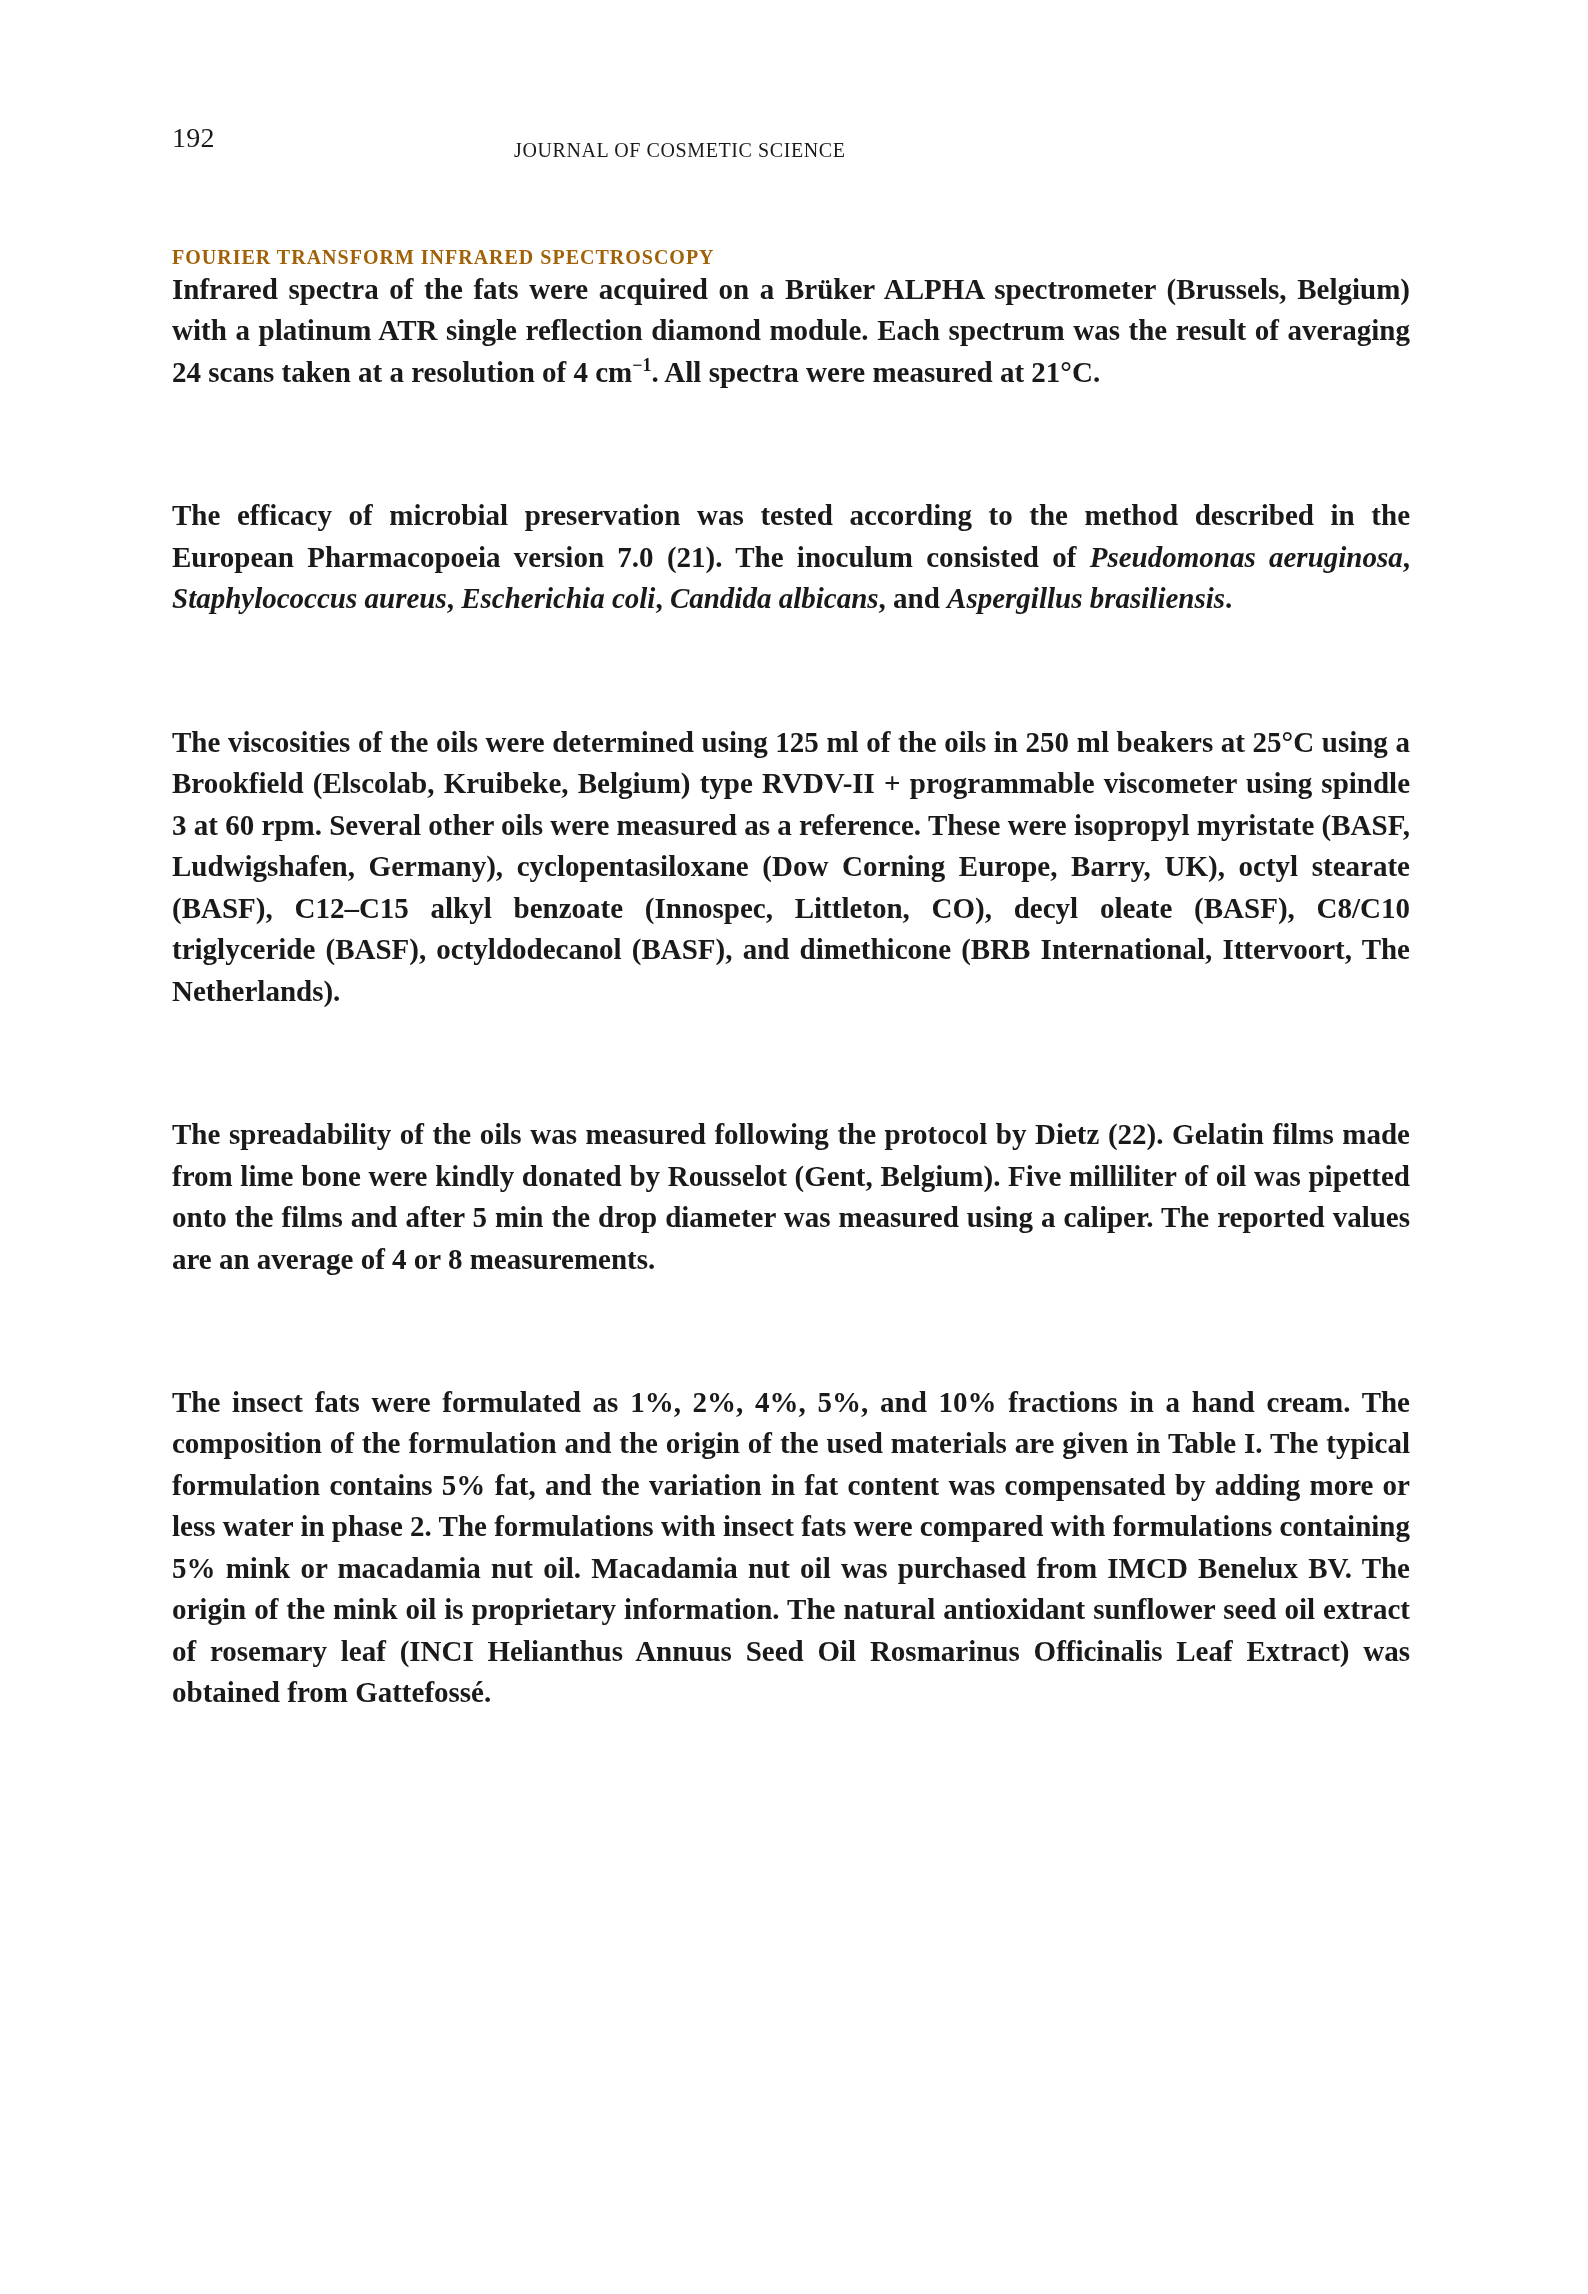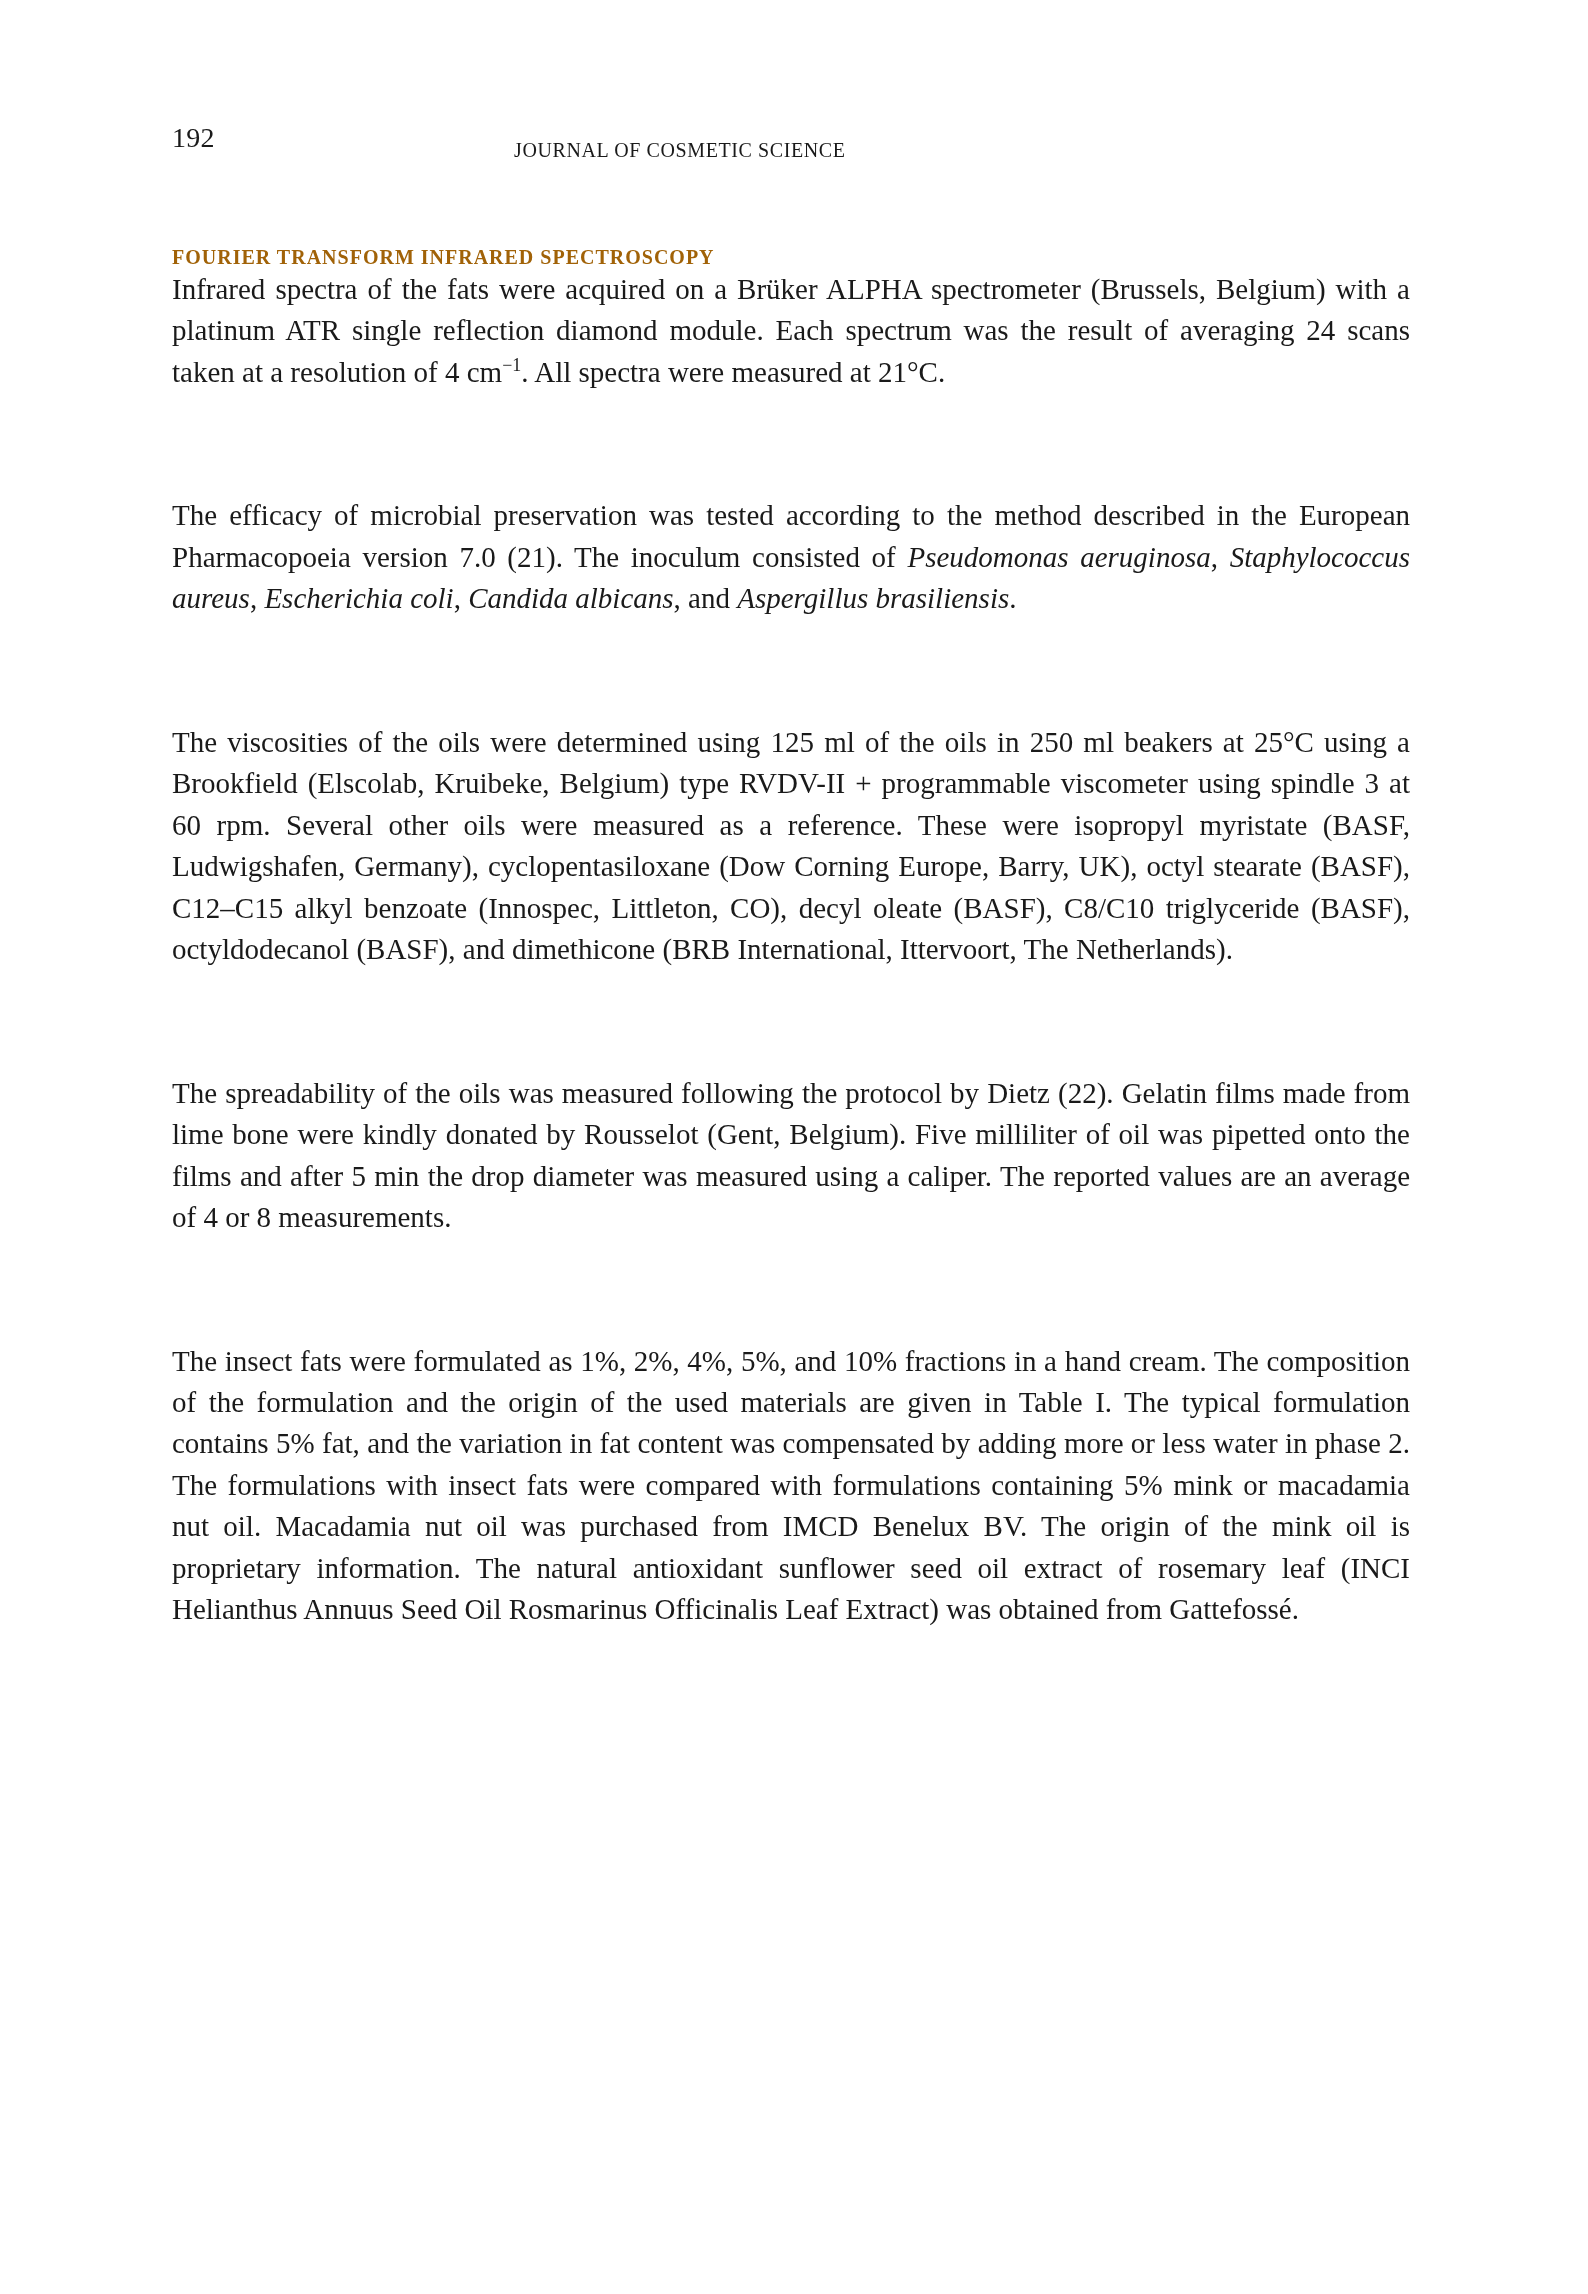--- a/index.html
+++ b/index.html
@@ -53,20 +53,21 @@
     font-weight: bold;
     color: #a16207;
   }
   p.body {
     font-size: 29px;
     line-height: 1.43;
     text-align: justify;
     margin: 0;
     text-indent: 0;
     hyphens: manual;
+    font-weight: bold;
   }
   .i { font-style: italic; }
   sup {
     font-size: 0.62em;
     vertical-align: super;
     line-height: 0;
   }
   
   .block-1 { margin-top: 58px; }
   .gap-head-to-para { margin-top: 33px; }

